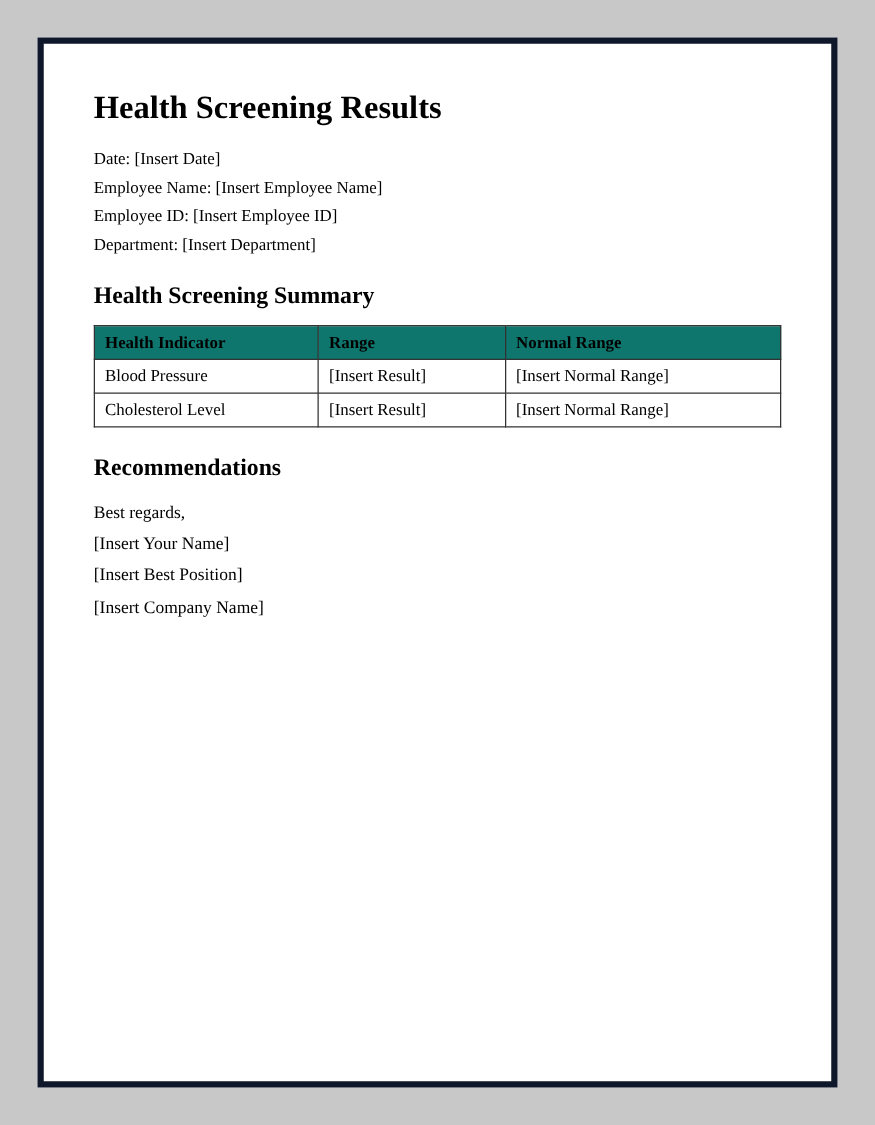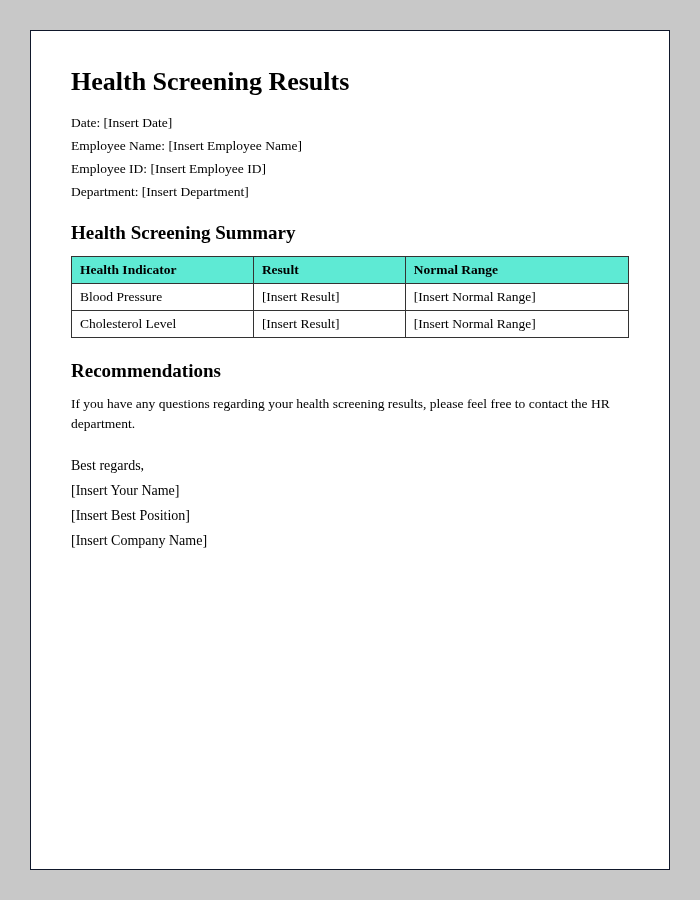--- a/index.html
+++ b/index.html
@@ -13,21 +13,21 @@
       display: flex;
       justify-content: center;
       align-items: center;
       width: 700px;
       height: 900px;
       font-family: Georgia, 'Times New Roman', Times, serif;
     }
 
     .page {
       background: #ffffff;
-      border: 1px solid #0f172a;
+      border: 5px solid #0f172a;
       width: 640px;
       min-height: 840px;
       padding: 36px 40px 40px 40px;
     }
 
     .page-title {
       font-size: 26px;
       font-weight: bold;
       margin-bottom: 18px;
       font-family: Georgia, serif;
@@ -56,21 +56,21 @@
     }
 
     table th, table td {
       border: 1px solid #333;
       padding: 5px 8px;
       text-align: left;
     }
 
     table th {
       font-weight: bold;
-      background: #5eead4;
+      background: #0f766e;
     }
 
     .recommendations-list {
       margin-left: 24px;
       margin-bottom: 16px;
       font-size: 13.5px;
       font-family: Georgia, serif;
     }
 
     .recommendations-list li {
@@ -101,42 +101,41 @@
   <p class="meta-line">Employee Name: [Insert Employee Name]</p>
   <p class="meta-line">Employee ID: [Insert Employee ID]</p>
   <p class="meta-line">Department: [Insert Department]</p>
 
   <h2 class="section-title">Health Screening Summary</h2>
 
   <table>
     <thead>
       <tr>
         <th>Health Indicator</th>
-        <th>Result</th>
+        <th>Range</th>
         <th>Normal Range</th>
       </tr>
     </thead>
     <tbody id="table-body">
     <tr>
           <td>Blood Pressure</td>
           <td>[Insert Result]</td>
           <td>[Insert Normal Range]</td>
         </tr>
         <tr>
           <td>Cholesterol Level</td>
           <td>[Insert Result]</td>
           <td>[Insert Normal Range]</td>
         </tr>
       </tbody>
   </table>
 
   <h2 class="section-title">Recommendations</h2>
 
 
-  <p class="footer-note">If you have any questions regarding your health screening results, please feel free to contact the HR department.</p>
 
   <div class="sign-off">
     <span>Best regards,</span><br>
     <span>[Insert Your Name]</span><br>
     <span>[Insert Best Position]</span><br>
     <span>[Insert Company Name]</span>
   </div>
 
 </div>
 

